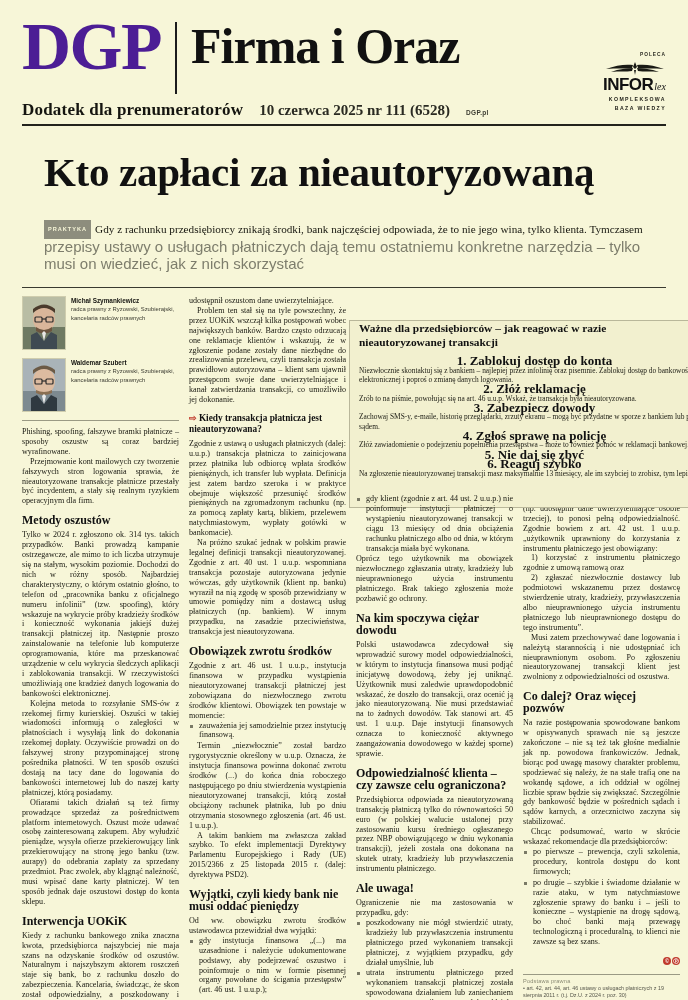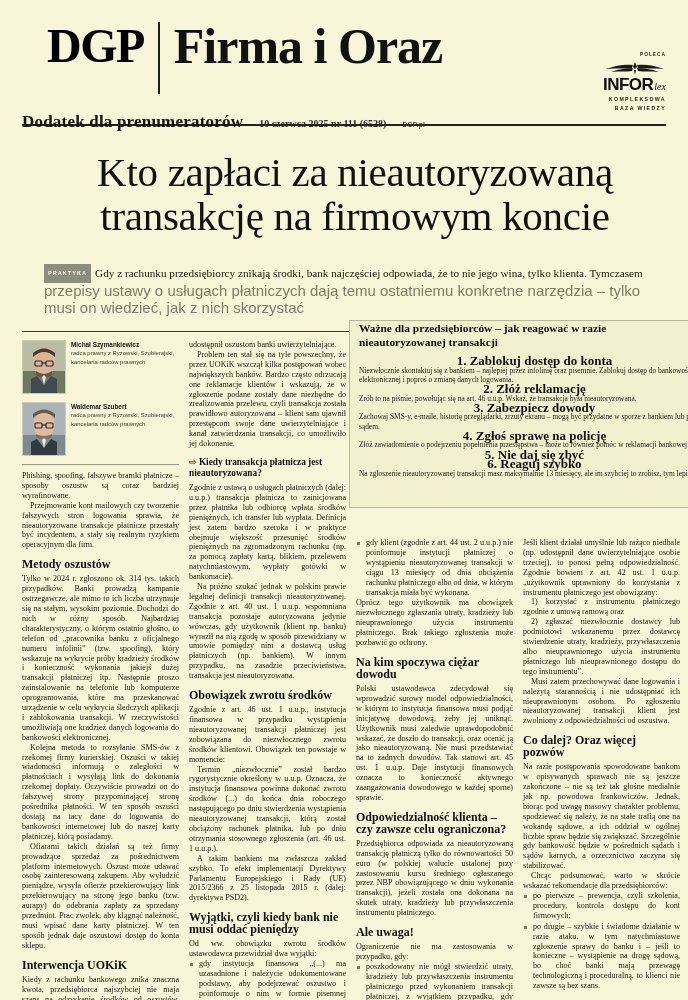--- a/index.html
+++ b/index.html
@@ -28,56 +28,55 @@
     position: relative;
     height: 96px;
   }
   .mast-row {
     display: flex;
     align-items: flex-start;
   }
   .mast-dgp {
     font-family: "Liberation Serif", serif;
     font-weight: bold;
-    font-size: 48px;
+    font-size: 68px;
     line-height: 48px;
     letter-spacing: -1.5px;
-    color: #000000;
-    margin-left: 25px;
+    color: #4c1d95;
   }
   .mast-rule {
     width: 2px;
     background: #1c1c1c;
     height: 72px;
     margin: 0 14px 0 14px;
   }
   .mast-title {
     font-family: "Liberation Serif", serif;
     font-weight: bold;
     font-size: 50px;
     line-height: 48px;
     letter-spacing: -1px;
     color: #111;
   }
   .mast-sub {
     display: flex;
     align-items: baseline;
-    margin-top: 18px;
+    margin-top: 6px;
   }
   .mast-sub-main {
     font-family: "Liberation Serif", serif;
     font-weight: bold;
     font-size: 17px;
     letter-spacing: 0.2px;
     color: #151510;
   }
   .mast-sub-date {
     font-family: "Liberation Serif", serif;
     font-weight: bold;
-    font-size: 10px;
+    font-size: 15px;
     margin-left: 16px;
     color: #2a2a22;
   }
   .mast-sub-site {
     font-family: "Liberation Sans", sans-serif;
     font-weight: bold;
     font-size: 6.5px;
     margin-left: 16px;
     color: #3a3a30;
     letter-spacing: 0.3px;
@@ -132,27 +131,26 @@
 
   .mast-hr {
     border: 0;
     border-top: 2px solid #23231c;
     margin: 6px 0 0 0;
   }
 
   
   .headline {
     font-family: "Liberation Serif", serif;
-    font-weight: normal;
+    font-weight: bold;
     font-size: 41px;
     line-height: 44px;
     letter-spacing: -0.3px;
     margin: 24px 0 0 22px;
     color: #111;
-    text-align: center;
   }
 
   
   .lead {
     margin: 26px 0 0 22px;
     font-family: "Liberation Serif", serif;
     font-size: 11.2px;
     line-height: 15px;
     color: #17170f;
     max-width: 640px;
@@ -381,21 +379,20 @@
       </div>
       <div class="infor-tag">KOMPLEKSOWA</div>
       <div class="infor-tag">BAZA WIEDZY</div>
     </div>
   </div>
 
   <hr class="mast-hr">
 
   <h1 class="headline">
     <span>Kto zapłaci za nieautoryzowaną</span><br>
-    <span>transakcję na firmowym koncie</span>
   </h1>
 
   <div class="lead">
     <span class="tag-praktyka">PRAKTYKA</span><span>Gdy z rachunku przedsiębiorcy znikają środki, bank najczęściej odpowiada, że to nie jego wina, tylko klienta. Tymczasem</span>
     <span class="lead-grey">przepisy ustawy o usługach płatniczych dają temu ostatniemu konkretne narzędzia – tylko musi on wiedzieć, jak z nich skorzystać</span>
   </div>
 
   <hr class="body-hr">
 
   <aside class="infobox">
@@ -489,33 +486,34 @@
       <h3>Metody oszustów</h3>
       <p>Tylko w 2024 r. zgłoszono ok. 314 tys. takich przypadków. Banki prowadzą kampanie ostrzegawcze, ale mimo to ich liczba utrzymuje się na stałym, wysokim poziomie. Dochodzi do nich w różny sposób. Najbardziej charakterystyczny, o którym ostatnio głośno, to telefon od „pracownika banku z oficjalnego numeru infolinii” (tzw. spoofing), który wskazuje na wykrycie próby kradzieży środków i konieczność wykonania jakiejś dużej transakcji płatniczej itp. Następnie proszo zainstalowanie na telefonie lub komputerze oprogramowania, które ma przeskanować urządzenie w celu wykrycia śledczych aplikacji i zablokowania transakcji. W rzeczywistości umożliwiają one kradzież danych logowania do bankowości elektronicznej.</p>
       <p class="indent">Kolejna metoda to rozsyłanie SMS-ów z rzekomej firmy kurierskiej. Oszuści w takiej wiadomości informują o zaległości w płatnościach i wysyłają link do dokonania rzekomej dopłaty. Oczywiście prowadzi on do fałszywej strony przypominającej stronę pośrednika płatności. W ten sposób oszuści dostają na tacy dane do logowania do bankowości internetowej lub do naszej karty płatniczej, którą posiadamy.</p>
       <p class="indent">Ofiarami takich działań są też firmy prowadzące sprzedaż za pośrednictwem platform internetowych. Oszust może udawać osobę zainteresowaną zakupem. Aby wyłudzić pieniądze, wysyła ofierze przekierowujący link przekierowujący na stronę jego banku (tzw. aurapy) do odebrania zapłaty za sprzedany przedmiot. Prac zwolek, aby klągnąć należność, musi wpisać dane karty płatniczej. W ten sposób jednak daje oszustowi dostęp do konta sklepu.</p>
 
       <h3>Interwencja UOKiK</h3>
       <p>Kiedy z rachunku bankowego znika znaczna kwota, przedsiębiorca najszybciej nie maja szans na odzyskanie środków od oszustów. Naturalnym i najszybszym aktorem roszczeń staje się bank, bo z rachunku doszło do zabezpieczenia. Kancelaria, świadcząc, że skon został odpowiedzialny, a poszkodowany i przelew został autoryzowany, to klient ponosi winę – bo</p>
     </div>
 
     <div class="col">
-      <p>udostępnił oszustom banki uwierzytelniające.</p>
+      <p>udostępnił oszustom dane uwierzytelniające.</p>
       <p class="indent">Problem ten stał się na tyle powszechny, że przez UOKiK wszczął kilka postępowań wobec największych banków. Bardzo często odrzucają one reklamacje klientów i wskazują, że w zgłoszenie podane zostały dane niezbędne do zrealizowania przelewu, czyli transakcja została prawidłowo autoryzowana – klient sam ujawnił przestępcom swoje dane uwierzytelniające i kanał zatwierdzania transakcji, co umożliwiło jej dokonanie.</p>
 
       <div class="arrow-head">
         <span class="arw">⇨</span>
         <span>Kiedy transakcja płatnicza jest nieautoryzowana?</span>
       </div>
       <p>Zgodnie z ustawą o usługach płatniczych (dalej: u.u.p.) transakcja płatnicza to zainicjowana przez płatnika lub odbiorcę wpłata środków pieniężnych, ich transfer lub wypłata. Definicja jest zatem bardzo szeroka i w praktyce obejmuje większość przesunięć środków pieniężnych na zgromadzonym rachunku (np. za pomocą zapłaty kartą, blikiem, przelewem natychmiastowym, wypłaty gotówki w bankomacie).</p>
       <p class="indent">Na próżno szukać jednak w polskim prawie legalnej definicji transakcji nieautoryzowanej. Zgodnie z art. 40 ust. 1 u.u.p. wspomniana transakcja pozostaje autoryzowana jedynie wówczas, gdy użytkownik (klient np. banku) wyraził na nią zgodę w sposób przewidziany w umowie pomiędzy nim a dostawcą usług płatniczych (np. bankiem). W innym przypadku, na zasadzie przeciwieństwa, transakcja jest nieautoryzowana.</p>
 
       <h3>Obowiązek zwrotu środków</h3>
       <p>Zgodnie z art. 46 ust. 1 u.u.p., instytucja finansowa w przypadku wystąpienia nieautoryzowanej transakcji płatniczej jest zobowiązana do niezwłocznego zwrotu środków klientowi. Obowiązek ten powstaje w momencie:</p>
       <ul>
+        <li>zauważenia jej samodzielnie przez instytucję finansową.</li>
       </ul>
       <p class="indent">Termin „niezwłocznie” został bardzo rygorystycznie określony w u.u.p. Oznacza, że instytucja finansowa powinna dokonać zwrotu środków (...) do końca dnia roboczego następującego po dniu stwierdzenia wystąpienia nieautoryzowanej transakcji, którą został obciążony rachunek płatnika, lub po dniu otrzymania stosownego zgłoszenia (art. 46 ust. 1 u.u.p.).</p>
       <p class="indent">A takim bankiem ma zwłaszcza zakład szybko. To efekt implementacji Dyrektywy Parlamentu Europejskiego i Rady (UE) 2015/2366 z 25 listopada 2015 r. (dalej: dyrektywa PSD2).</p>
 
       <h3>Wyjątki, czyli kiedy bank nie musi oddać pieniędzy</h3>
       <p>Od ww. obowiązku zwrotu środków ustawodawca przewidział dwa wyjątki:</p>
       <ul>
         <li>gdy instytucja finansowa „(...) ma uzasadnione i należycie udokumentowane podstawy, aby podejrzewać oszustwo i poinformuje o nim w formie pisemnej organy powołane do ścigania przestępstw” (art. 46 ust. 1 u.u.p.);</li>
       </ul>
     </div>

